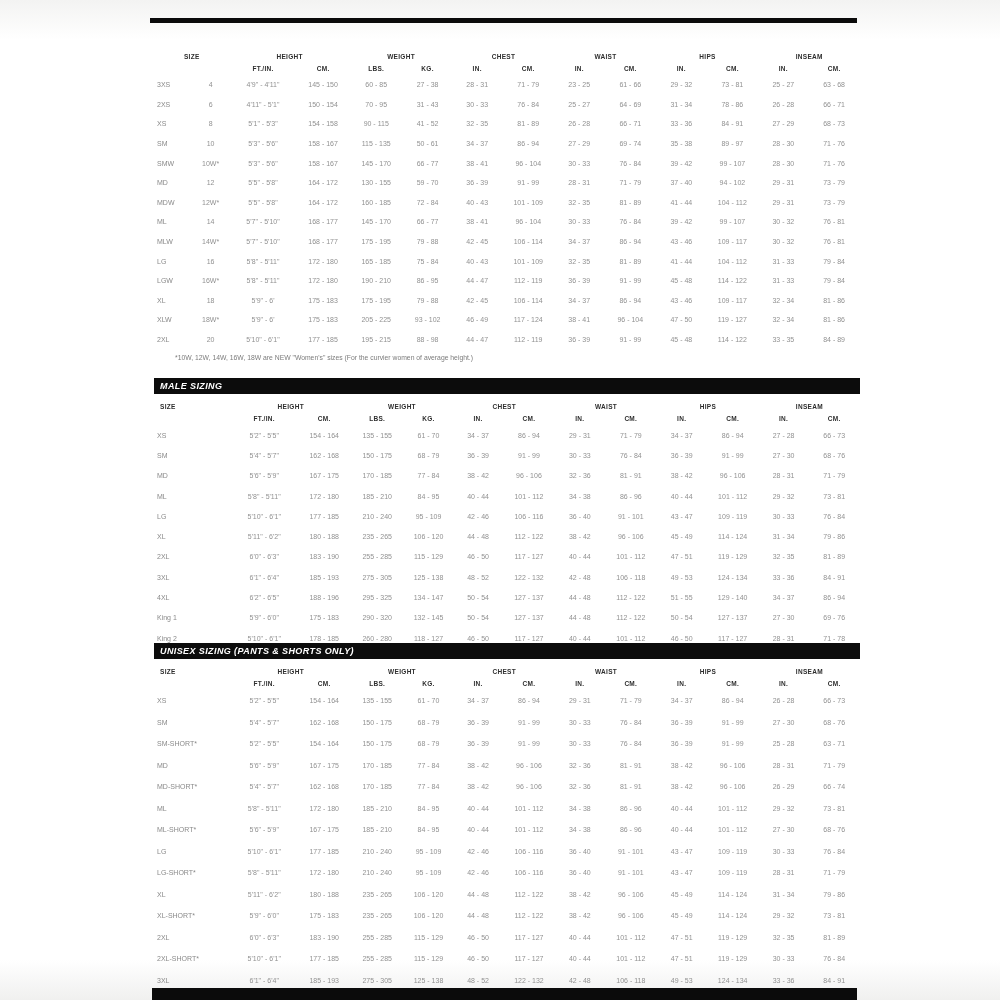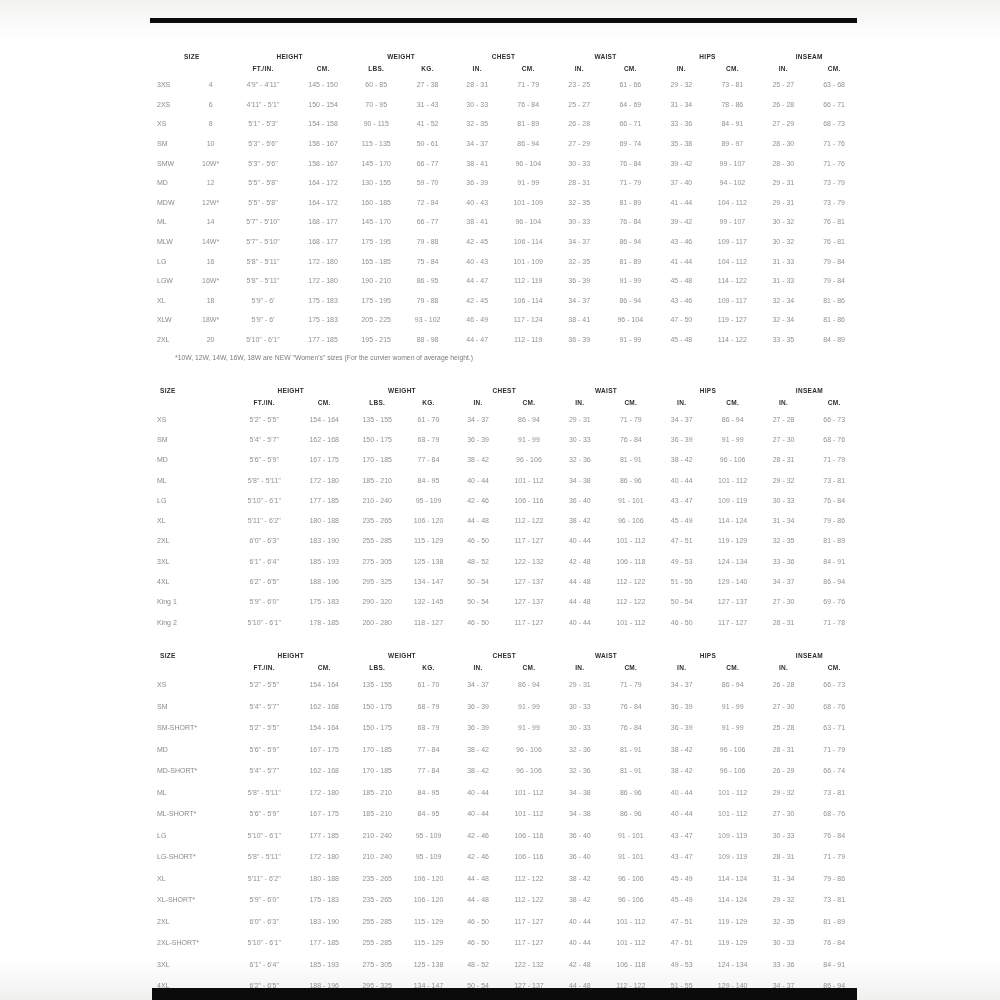--- a/index.html
+++ b/index.html
@@ -305,20 +305,21 @@
           <td>114 - 122</td>
           <td>33 - 35</td>
           <td>84 - 89</td>
         </tr>
       </tbody>
     </table>
   <div class="footnote">*10W, 12W, 14W, 16W, 18W are NEW "Women's" sizes (For the curvier women of average height.)</div>
 </section>
 
 <section id="sec-male">
+  <div class="bar">MALE SIZING</div>
   <table>
       <colgroup>
         <col style="width: 11%;">
         <col style="width: 9.6%;">
         <col style="width: 7.6%;">
         <col style="width: 7.6%;">
         <col style="width: 7.1%;">
         <col style="width: 7.1%;">
         <col style="width: 7.5%;">
         <col style="width: 7.1%;">
@@ -518,20 +519,21 @@
           <td>46 - 50</td>
           <td>117 - 127</td>
           <td>28 - 31</td>
           <td>71 - 78</td>
         </tr>
       </tbody>
     </table>
 </section>
 
 <section id="sec-unisex">
+  <div class="bar">UNISEX SIZING (PANTS &amp; SHORTS ONLY)</div>
   <table>
       <colgroup>
         <col style="width: 11%;">
         <col style="width: 9.6%;">
         <col style="width: 7.6%;">
         <col style="width: 7.6%;">
         <col style="width: 7.1%;">
         <col style="width: 7.1%;">
         <col style="width: 7.5%;">
         <col style="width: 7.1%;">

